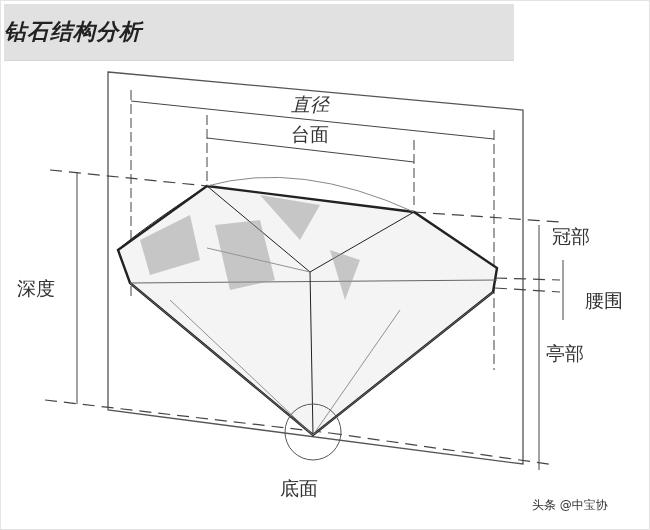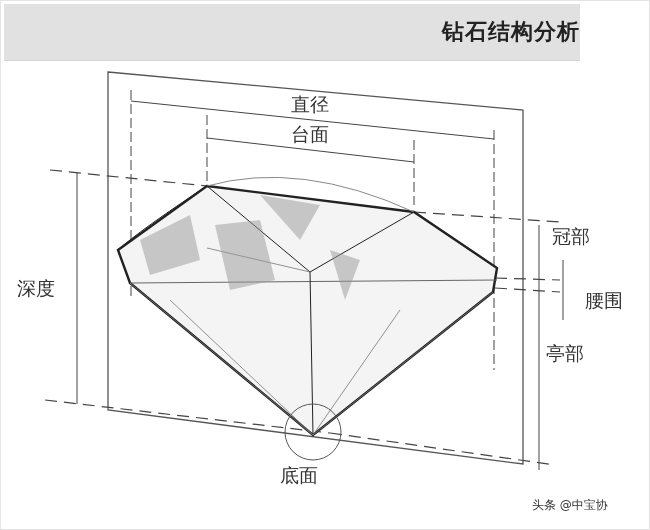--- a/index.html
+++ b/index.html
@@ -1,20 +1,20 @@
 <!DOCTYPE html>
 <html><head>
 <meta charset="utf-8">
 <style>
   html, body { margin:0; padding:0; }
   body { width:650px; height:530px; background:#ffffff; position:relative; overflow:hidden;
          font-family:"DejaVu Sans", sans-serif; }
   .frame { position:absolute; left:0; top:0; width:648px; height:528px; border:1px solid #e4e4e4; }
-  .header { position:absolute; left:4px; top:4px; width:576px; height:56px; background:#e1e1e1;
-            border-bottom:1px solid #d6d6d6; display:flex; align-items:center; justify-content:flex-end; }
+  .header { position:absolute; left:4px; top:4px; width:510px; height:56px; background:#e1e1e1;
+            border-bottom:1px solid #d6d6d6; display:flex; align-items:center; justify-content:flex-start;font-style:italic; }
   .title { font-size:22px; font-weight:bold; color:#222; letter-spacing:1px; }
   svg.diagram { position:absolute; left:0; top:0; }
   .lbl { position:absolute; font-size:19px; color:#333; white-space:nowrap; }
   .wm { position:absolute; font-size:12px; color:#333; white-space:nowrap; }
 </style>
 </head>
 <body>
 
 <div class="frame"></div>
 <div class="header">
@@ -73,20 +73,20 @@
   <g fill="#9a9a9a" opacity="0.5">
     <polygon points="140,240 190,215 200,260 150,275"></polygon>
     <polygon points="215,225 260,220 275,280 230,290"></polygon>
     <polygon points="260,195 320,205 300,240"></polygon>
     <polygon points="330,250 360,260 345,300"></polygon>
   </g>
 
   <circle cx="313" cy="432" r="28" fill="none" stroke="#555" stroke-width="1"></circle>
 </svg>
 
-<span class="lbl" style="left:291px;top:92px;">直径</span>
+<span class="lbl" style="left:291px;top:92px;font-style:italic;">直径</span>
 <span class="lbl" style="left:291px;top:122px;text-align:right;">台面</span>
 <span class="lbl" style="left:552px;top:224px;">冠部</span>
 <span class="lbl" style="left:585px;top:288px;">腰围</span>
 <span class="lbl" style="left:546px;top:341px;text-align:right;">亭部</span>
 <span class="lbl" style="left:17px;top:276px;text-align:right;">深度</span>
-<span class="lbl" style="left:280px;top:463px;">底面</span>
+<span class="lbl" style="left:280px;top:476px;">底面</span>
 <span class="wm" style="left:532px;top:497px;">头条 @中宝协</span>
 
 </body></html>

